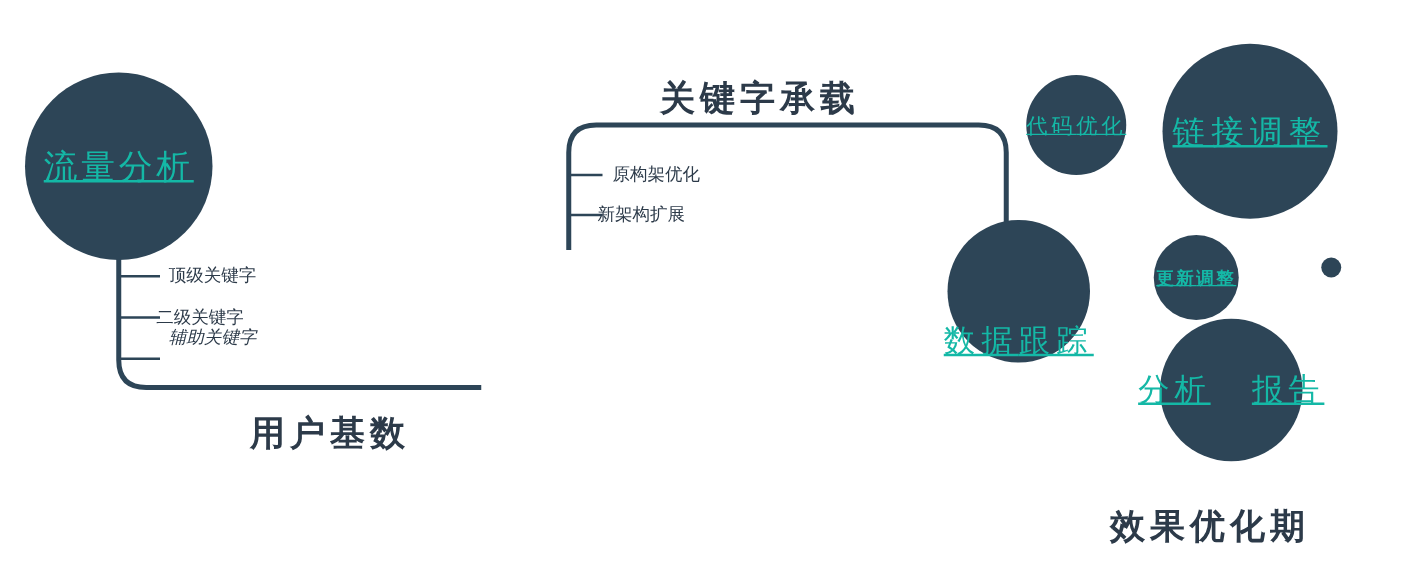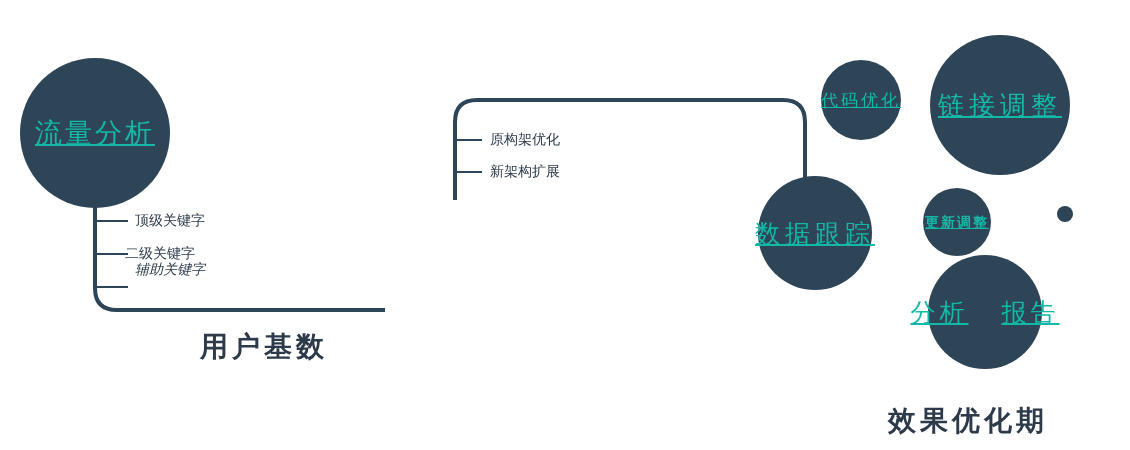--- a/index.html
+++ b/index.html
@@ -24,21 +24,21 @@
     color:#14b8a6;
     display:flex;flex-direction:row;
     align-items:center;justify-content:center;
     text-align:center;
     text-decoration:underline;
   }
   .node .ln{white-space:nowrap;}
 
   .node-traffic{left:20px;top:58px;width:150px;height:150px;font-size:27px;letter-spacing:3px;}
   .node-structure{left:372px;top:197px;width:150px;height:150px;font-size:27px;letter-spacing:3px;}
-  .node-data{left:758px;top:176px;width:114px;height:114px;font-size:25px;letter-spacing:5px;line-height:33px;}
+  .node-data{left:758px;top:176px;width:114px;height:114px;font-size:25px;letter-spacing:5px;line-height:33px;align-items:flex-end;}
   .node-code{left:821px;top:60px;width:80px;height:80px;font-size:17px;letter-spacing:3px;line-height:23px;}
   .node-link{left:930px;top:35px;width:140px;height:140px;font-size:26px;letter-spacing:5px;line-height:36px;text-align:center;}
   .node-update{left:923px;top:188px;width:68px;height:68px;font-size:14px;font-weight:bold;letter-spacing:2px;line-height:19px;}
   .node-report{left:928px;top:255px;width:114px;height:114px;font-size:25px;letter-spacing:4px;line-height:33px;gap:33px;}
   .node-dot{left:1057px;top:206px;width:16px;height:16px;}
 
   .branch-label{
     position:absolute;
     color:var(--text-dark);
     font-size:14px;
@@ -106,18 +106,19 @@
     <span class="ln">报告</span>
   </div>
 
   <div class="node node-dot"></div>
 
   <div class="branch-label" style="left:135px;top:221px;">顶级关键字</div>
   <div class="branch-label" style="left:125px;top:254px;text-align:right;">二级关键字</div>
   <div class="branch-label" style="left:135px;top:270px;font-style:italic;">辅助关键字</div>
 
   <div class="branch-label" style="left:490px;top:140px;">原构架优化</div>
-  <div class="branch-label" style="left:490px;top:172px;">新架构扩展</div>
+  <div class="branch-label" style="left:478px;top:172px;">新架构扩展</div>
 
   <div class="edge-label lbl-user-base">用户基数</div>
+  <div class="edge-label lbl-keyword">关键字承载</div>
   <div class="edge-label lbl-footer">效果优化期</div>
 
 </div>
 
 </body></html>

